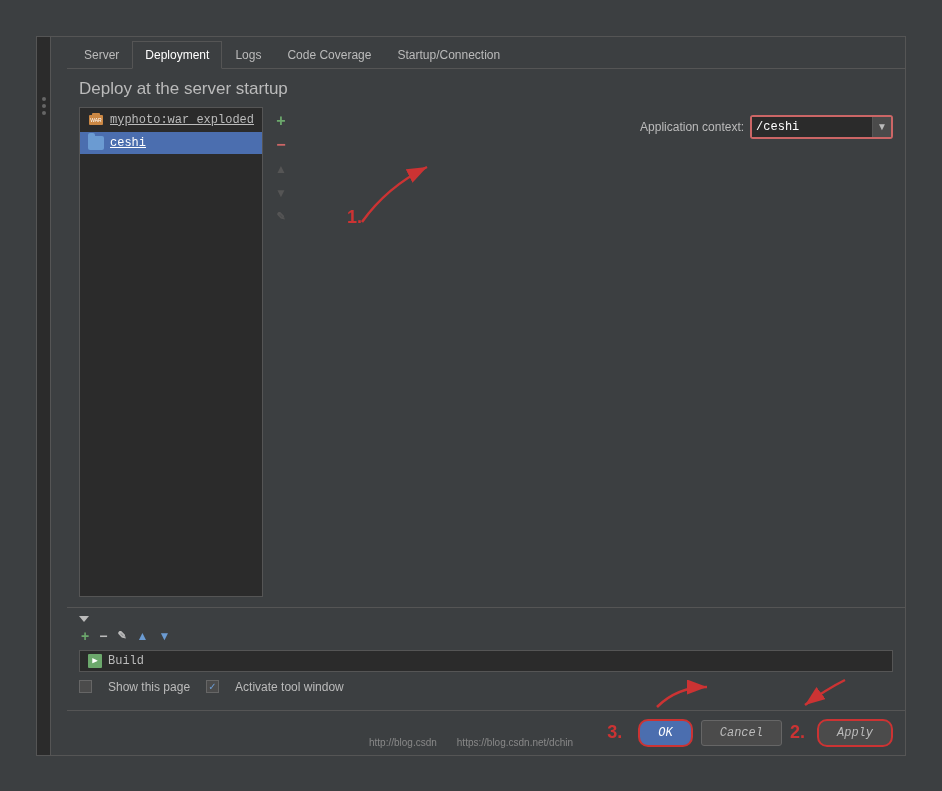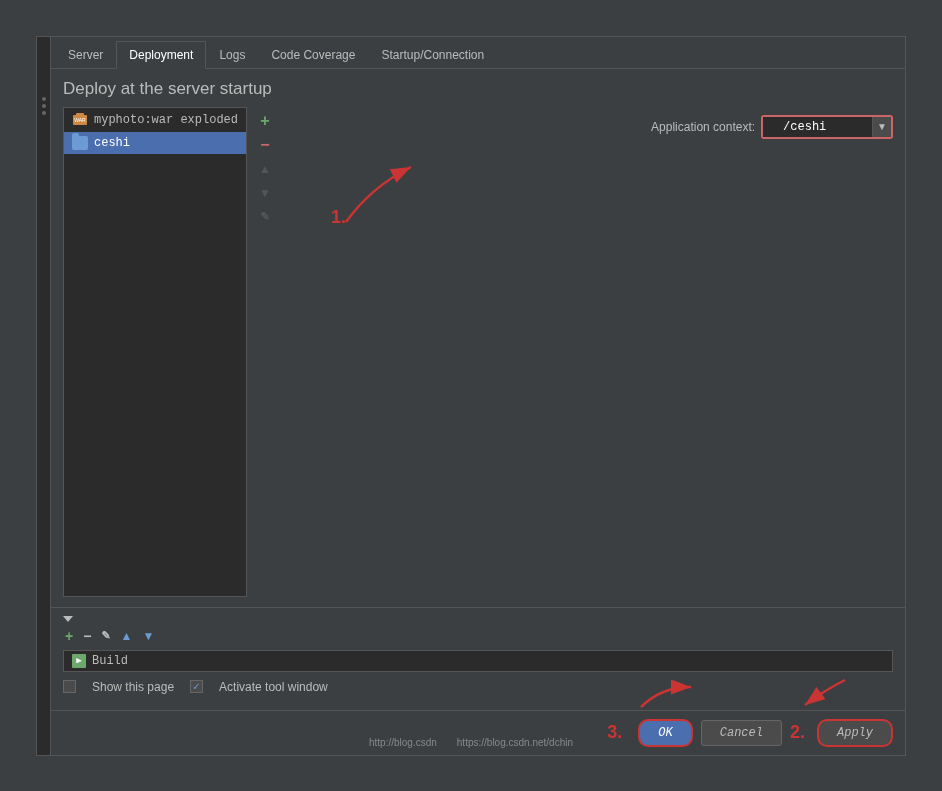--- a/index.html
+++ b/index.html
@@ -81,20 +81,21 @@
     }
     .artifact-item {
       padding: 4px 8px;
       display: flex;
       align-items: center;
       gap: 6px;
       cursor: pointer;
       color: #bbbbbb;
       font-size: 12px;
       font-family: 'Courier New', monospace;
+      text-decoration: underline;
     }
     .artifact-item.selected {
       background: #4b6eaf;
       color: #ffffff;
     }
     .war-icon {
       width: 16px;
       height: 16px;
       display: inline-flex;
       align-items: center;
@@ -172,22 +173,22 @@
       border-radius: 3px;
       background: #2b2b2b;
     }
     .context-input {
       background: #2b2b2b;
       border: none;
       outline: none;
       color: #ffffff;
       font-family: 'Courier New', monospace;
       font-size: 12px;
-      padding: 3px 20px;
-      width: 109px;
+      padding: 3px 4px;
+      width: 120px;
     }
     .context-dropdown-btn {
       background: #4b4b4b;
       border: none;
       border-left: 1px solid #555;
       color: #bbbbbb;
       cursor: pointer;
       padding: 0 4px;
       font-size: 10px;
     }
@@ -377,21 +378,21 @@
   <div class="dialog">
 
     <div style="display:flex; flex:1; flex-direction:row;">
       <div class="left-side-bar">
         <div class="side-dots">
           <div class="side-dot"></div>
           <div class="side-dot"></div>
           <div class="side-dot"></div>
         </div>
       </div>
-      <div style="flex:1; display:flex; flex-direction:column;">
+      <div style="flex:1; display:flex; flex-direction:column;margin-left:16px;">
 
         <div class="tabs">
           <div class="tab">Server</div>
           <div class="tab active">Deployment</div>
           <div class="tab">Logs</div>
           <div class="tab">Code Coverage</div>
           <div class="tab">Startup/Connection</div>
         </div>
 
         <div class="content">

